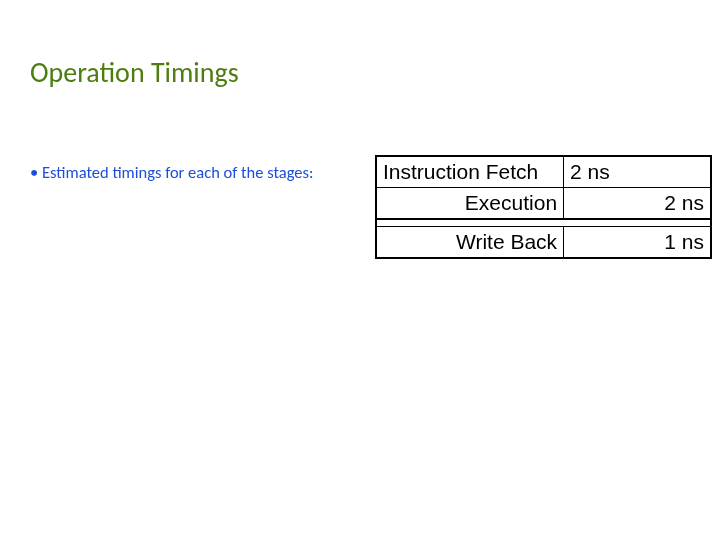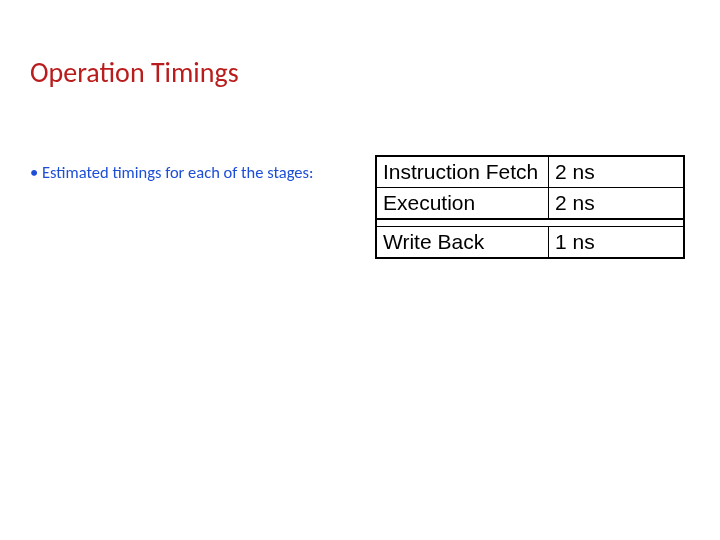--- a/index.html
+++ b/index.html
@@ -17,60 +17,60 @@
     width: 720px;
     height: 540px;
     box-sizing: border-box;
   }
   .title {
     position: absolute;
     left: 30px;
     top: 55px;
     font-size: 28px;
     font-weight: 400;
-    color: #b91c1c;
+    color: #4d7c0f;
   }
   .bullet {
     position: absolute;
     left: 30px;
     top: 162px;
     width: 305px;
     font-size: 16.5px;
     line-height: 1.25;
     color: #1d4ed8;
   }
   .bullet .dot {
     display: inline-block;
     width: 12px;
     vertical-align: top;
   }
   .table {
     position: absolute;
     left: 375px;
     top: 155px;
-    width: 310px;
+    width: 337px;
     border-collapse: collapse;
     border: 2px solid #000;
   }
   .table td {
     border-left: 1px solid #000;
     border-right: 1px solid #000;
     border-top: 1px solid #000;
     border-bottom: 1px solid #000;
     padding: 3px 6px 3px 6px;
     font-size: 21px;
     line-height: 1.15;
     vertical-align: top;
     font-family: Verdana, Tahoma, "Segoe UI", sans-serif;
   }
   .table td:first-child { width: 56%; }
   .table td:last-child  { width: 44%; margin-top: 16px; }
   
   .table tr.group-top td    { border-top: 2px solid #000; }
-  .table tr.group-bottom td { border-bottom: 2px solid #000; }
+  .table tr.group-bottom td { border-bottom: 2px solid #000; text-align: right; }
   .gap-row td {
     border: none;
     border-left: none;
     border-right: none;
     padding: 0;
     height: 6px;
     background: #fff;
   }
 </style>
 </head>

